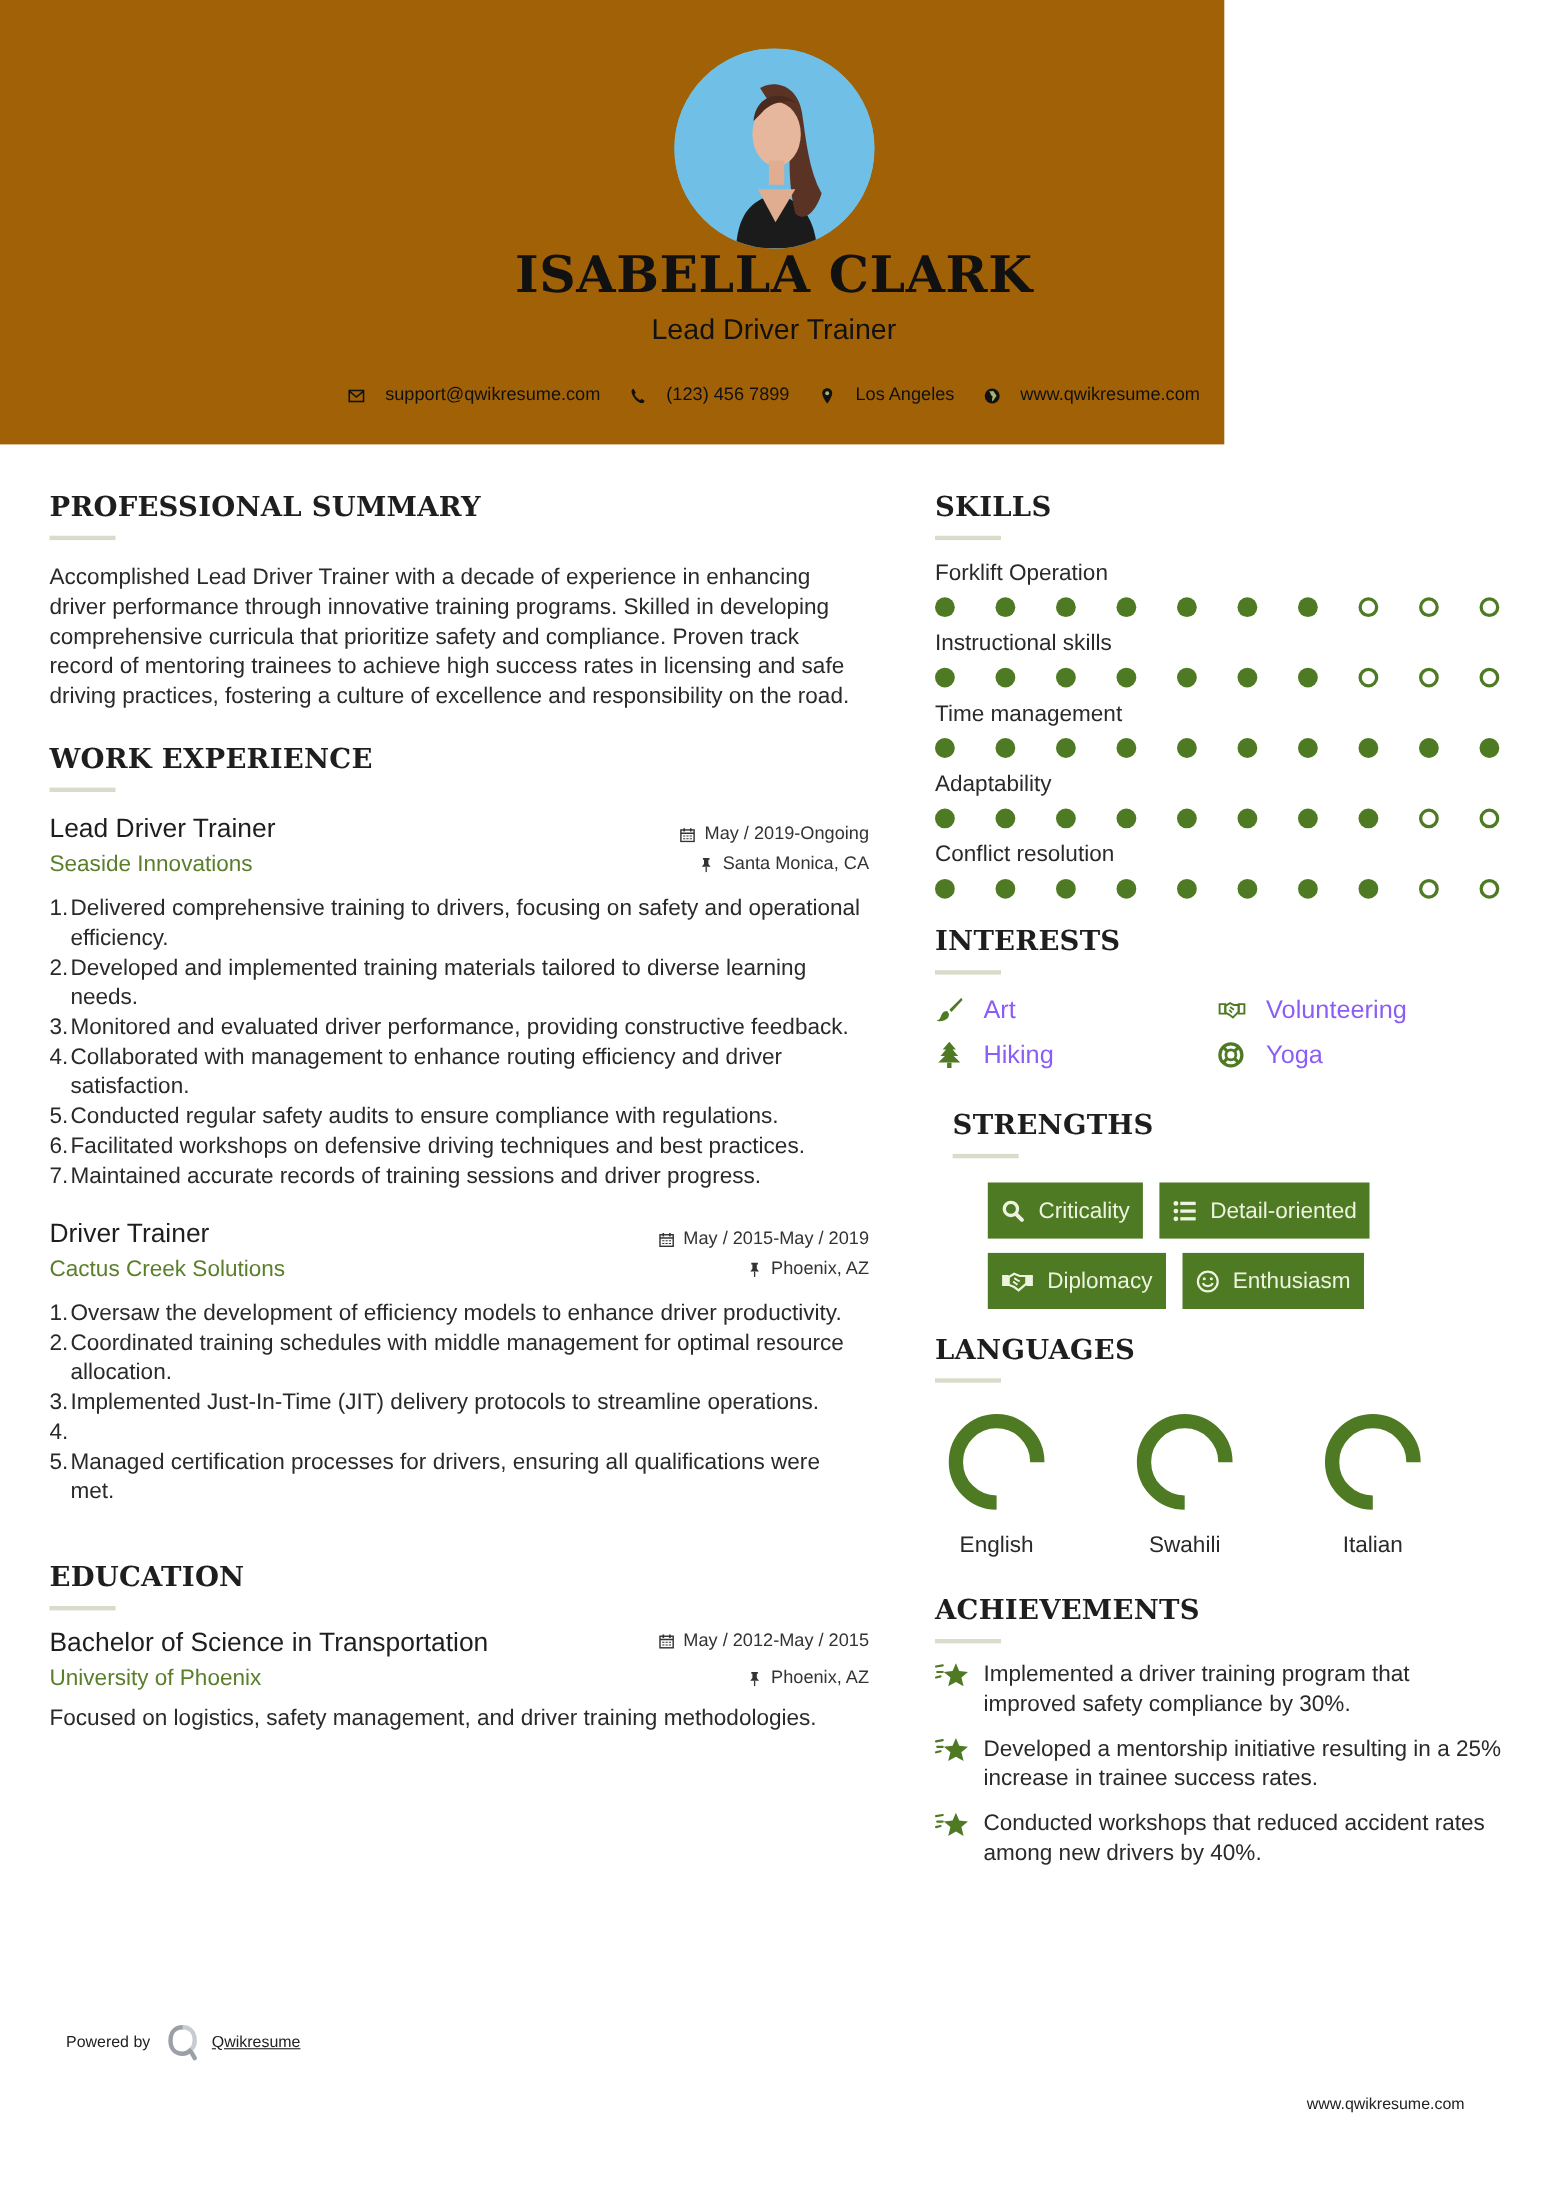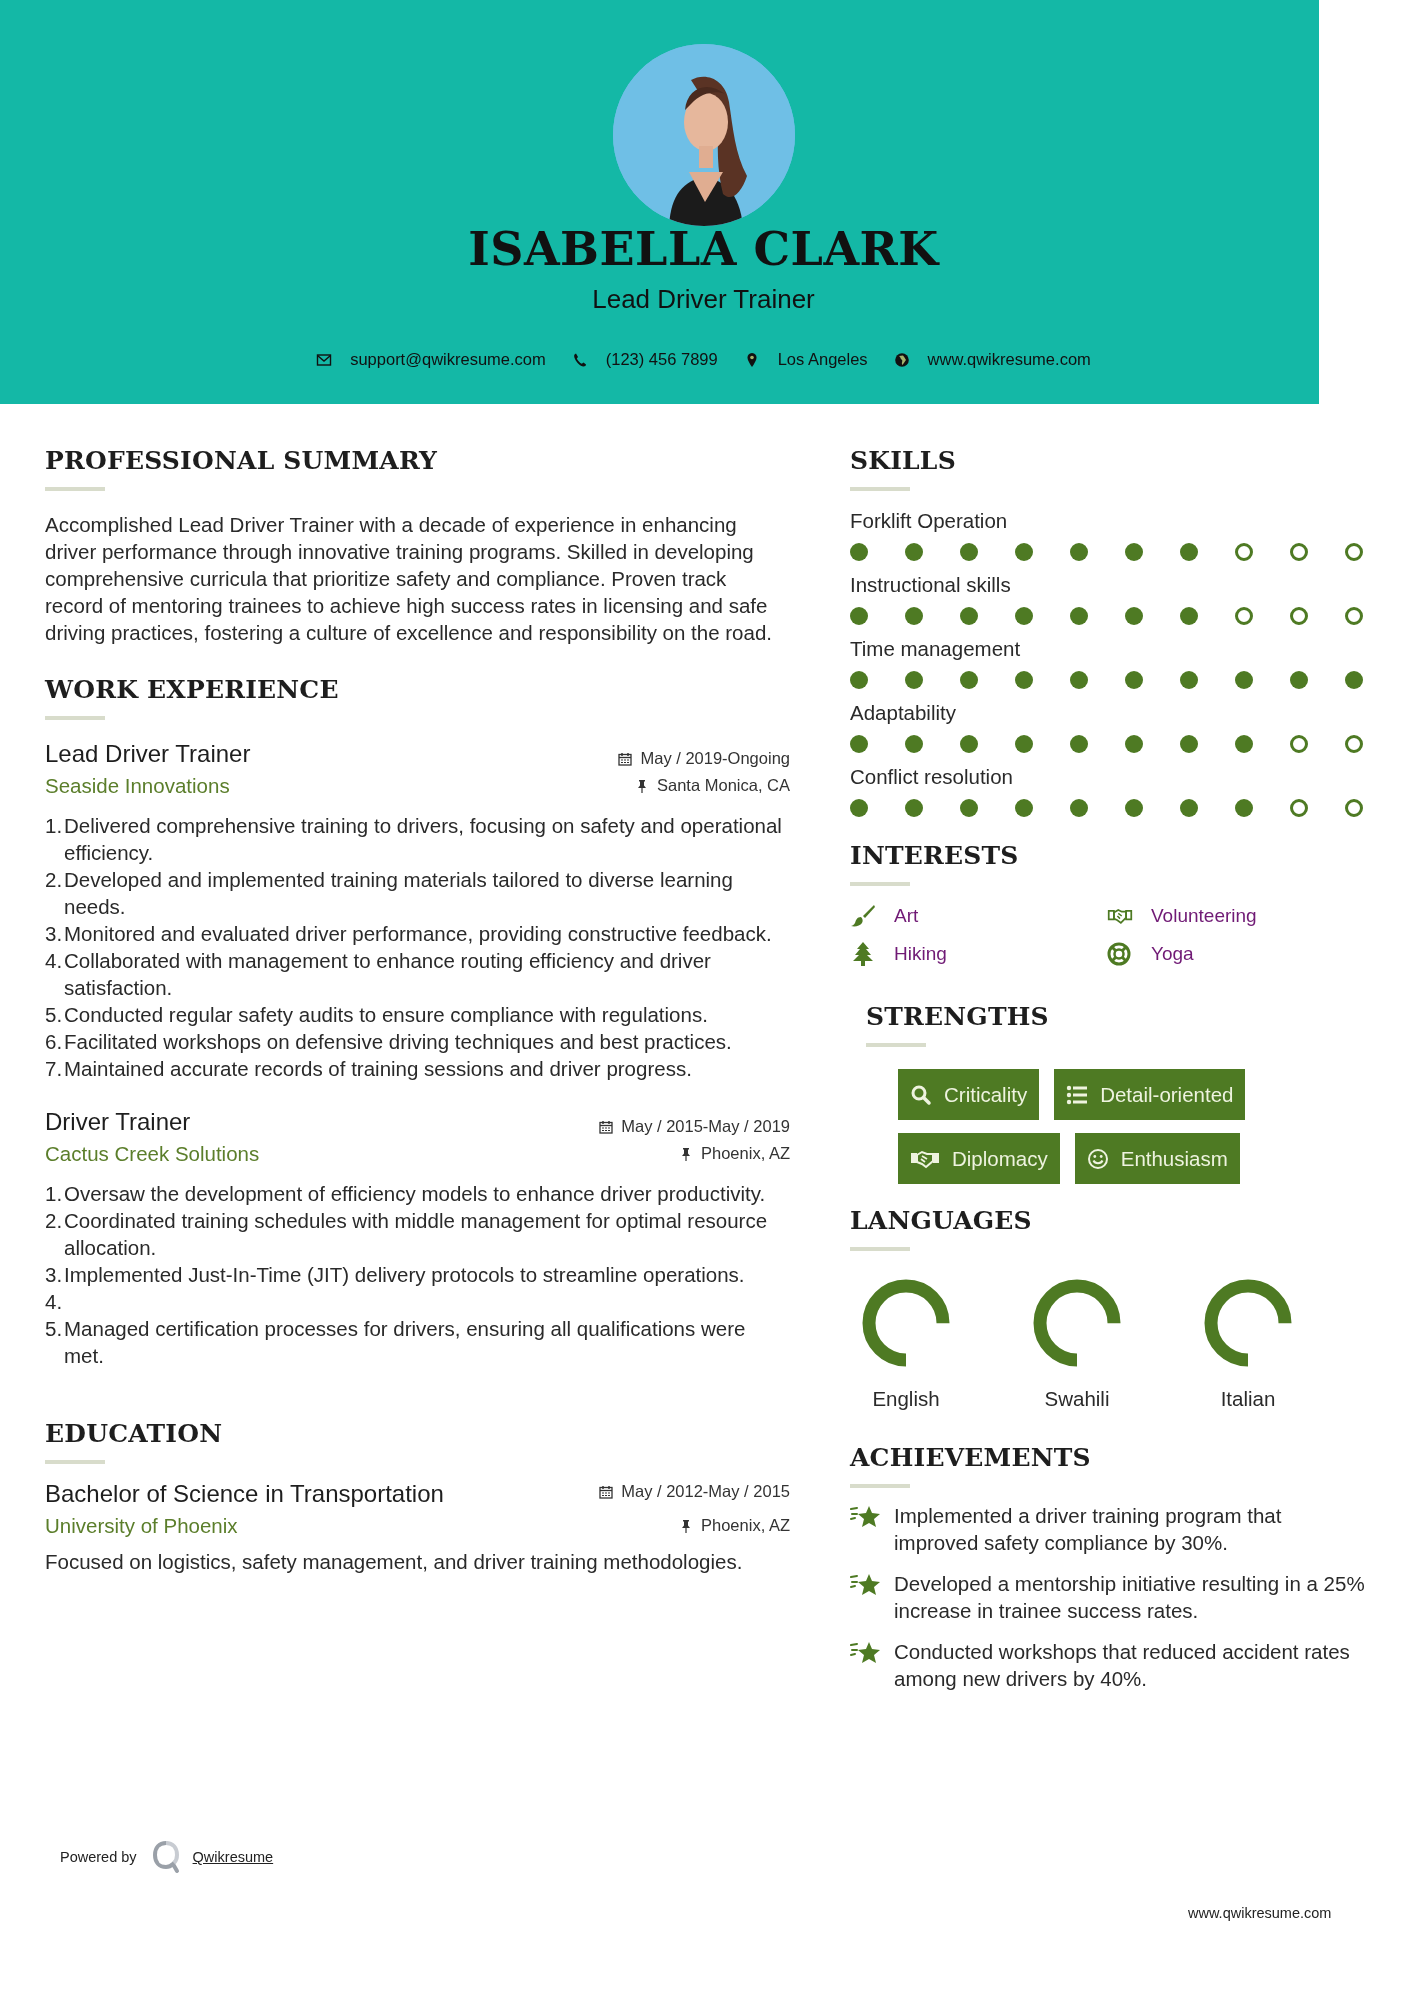--- a/index.html
+++ b/index.html
@@ -1,19 +1,19 @@
 <!DOCTYPE html>
 <html><head>
 <meta charset="utf-8">
 <style>
   * { box-sizing: border-box; margin: 0; padding: 0; }
   html, body { width: 1407px; height: 1990px; background: #ffffff; }
   body { font-family: "Liberation Sans", sans-serif; color: #222; position: relative; overflow: hidden; }
 
-  .header { position: absolute; left: 0; top: 0; width: 1319px; height: 404px; background: #14b8a6; }
+  .header { position: absolute; left: 0; top: 0; width: 1113px; height: 404px; background: #a16207; }
   .photo { position: absolute; left: 613px; top: 44px; width: 182px; height: 182px; border-radius: 50%; background: #6fbfe6; overflow: hidden; }
   .photo svg { width: 182px; height: 182px; display: block; }
   .name { position: absolute; left: 0; width: 1407px; top: 222px; text-align: center; font-family: "DejaVu Serif", serif; font-weight: bold; font-size: 46px; letter-spacing: 0.5px; color: #111; }
   .title { position: absolute; left: 0; width: 1407px; top: 284px; text-align: center; font-size: 26px; color: #111; }
   .contact { position: absolute; left: 0; width: 1407px; top: 338px; display: flex; justify-content: center; align-items: center; font-size: 16.5px; color: #111; margin-top: 12px; }
   .contact .ci { display: flex; align-items: center; margin: 0 13px; }
   .contact .ci svg { width: 16px; height: 16px; margin-right: 18px; }
 
   .section-title { font-family: "DejaVu Serif", serif; font-weight: bold; font-size: 25px; color: #1e1e1e; letter-spacing: 0.2px; }
   .rule { width: 60px; height: 4px; background: #d8dccb; margin-top: 12px; }
@@ -34,21 +34,21 @@
   .bullets .num { width: 19px; flex: none; }
   .edu-desc { font-size: 20.5px; line-height: 27px; color: #2a2a2a; margin-top: 10px; }
 
   .skill-label { font-size: 20.5px; color: #2a2a2a; }
   .dots { display: flex; margin-top: 10px; margin-bottom: 12px; }
   .dot { width: 18px; height: 18px; border-radius: 50%; margin-right: 37px; flex: none; }
   .dot.on { background: #4e7a23; }
   .dot.off { border: 3px solid #4e7a23; background: #fff; }
 
   .interests { display: grid; grid-template-columns: 257px 250px; row-gap: 14px; margin-top: 18px; }
-  .interest { display: flex; align-items: center; font-size: 19px; color: #701a75; text-align: center; }
+  .interest { display: flex; align-items: center; font-size: 23px; color: #8b5cf6; text-align: center; }
   .interest svg { width: 26px; height: 24px; margin-right: 18px; }
 
   .strengths { margin-top: 22px; }
   .srow { display: flex; margin-bottom: 13px; padding-left: 32px; }
   .chip { background: #4e7a23; color: #eef3df; font-size: 20.5px; height: 51px; display: flex; align-items: center; padding: 0 12px; margin-right: 15px; }
   .chip svg { width: 22px; height: 22px; margin-right: 12px; }
 
   .langs { display: flex; margin-top: 22px; }
   .lang { width: 171px; display: flex; flex-direction: column; align-items: flex-start; }
   .lang svg { width: 100px; height: 100px; margin-left: 6px; }

